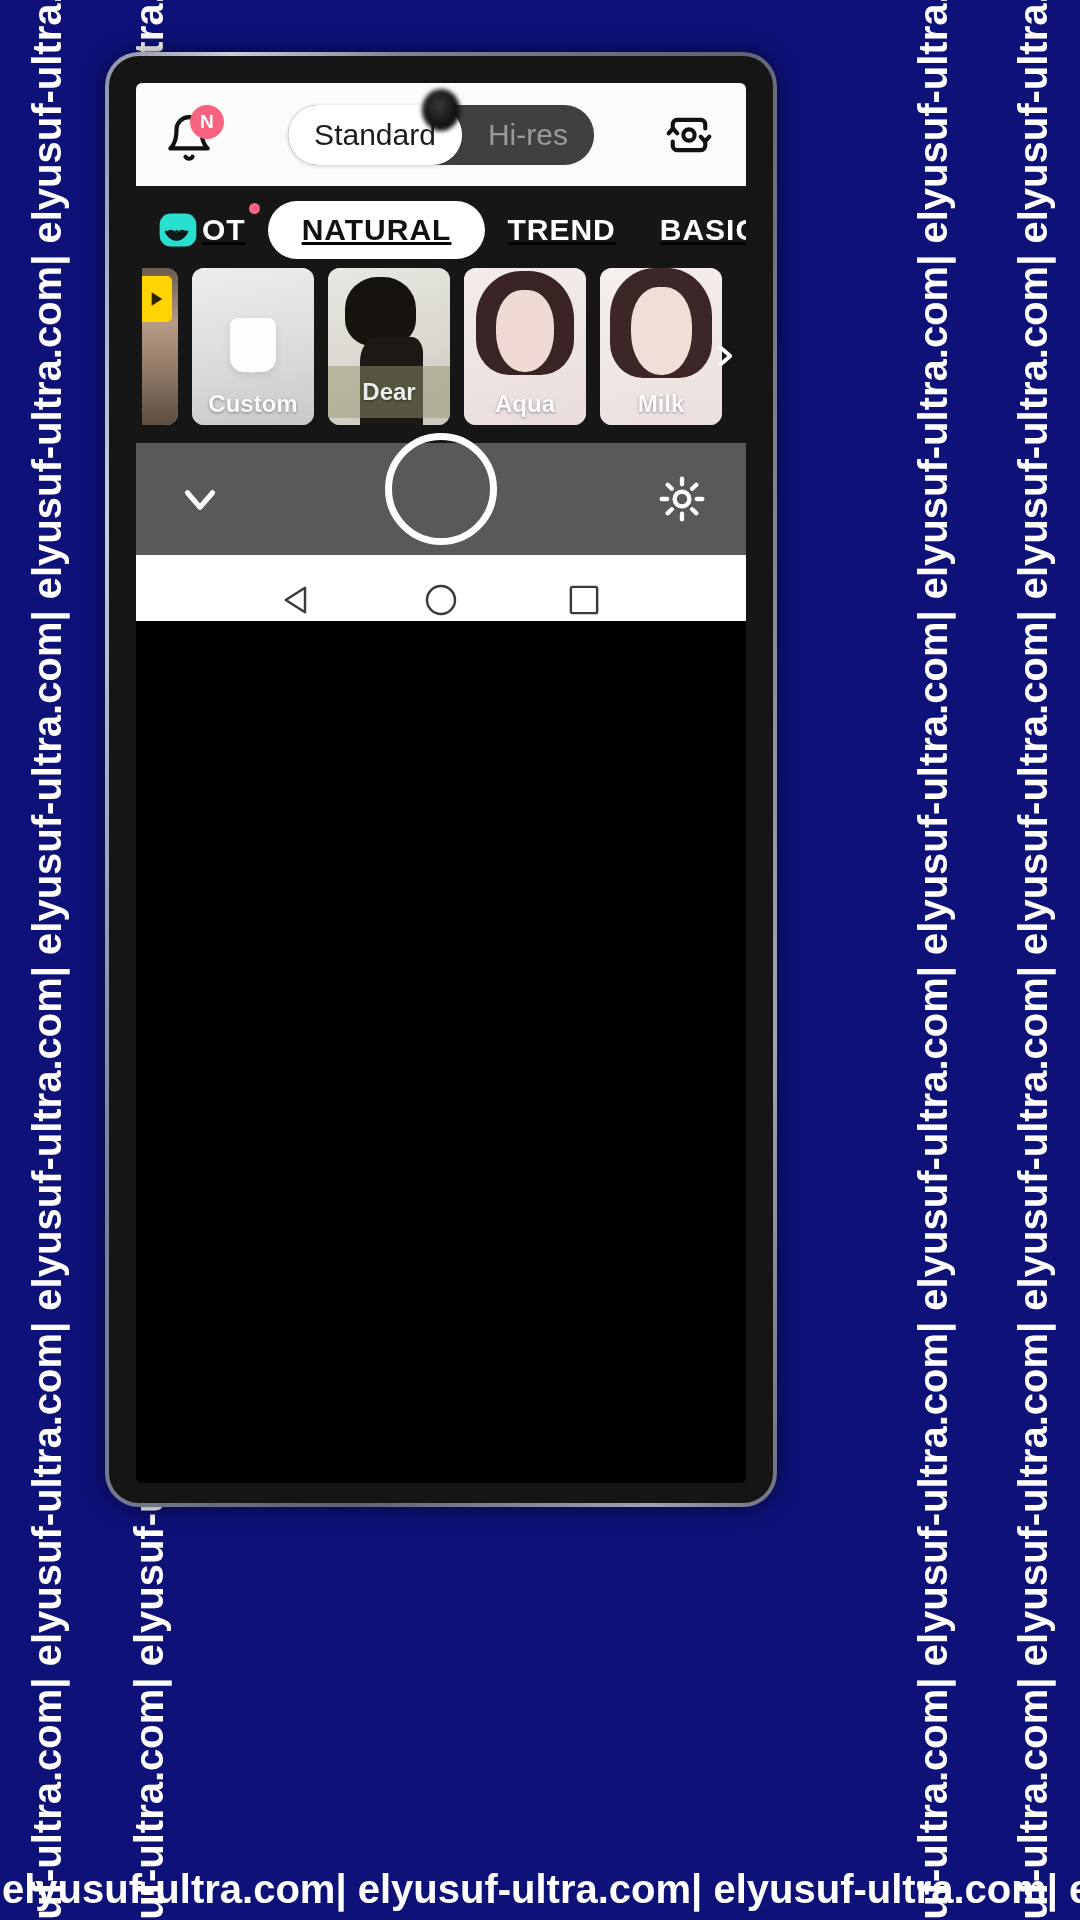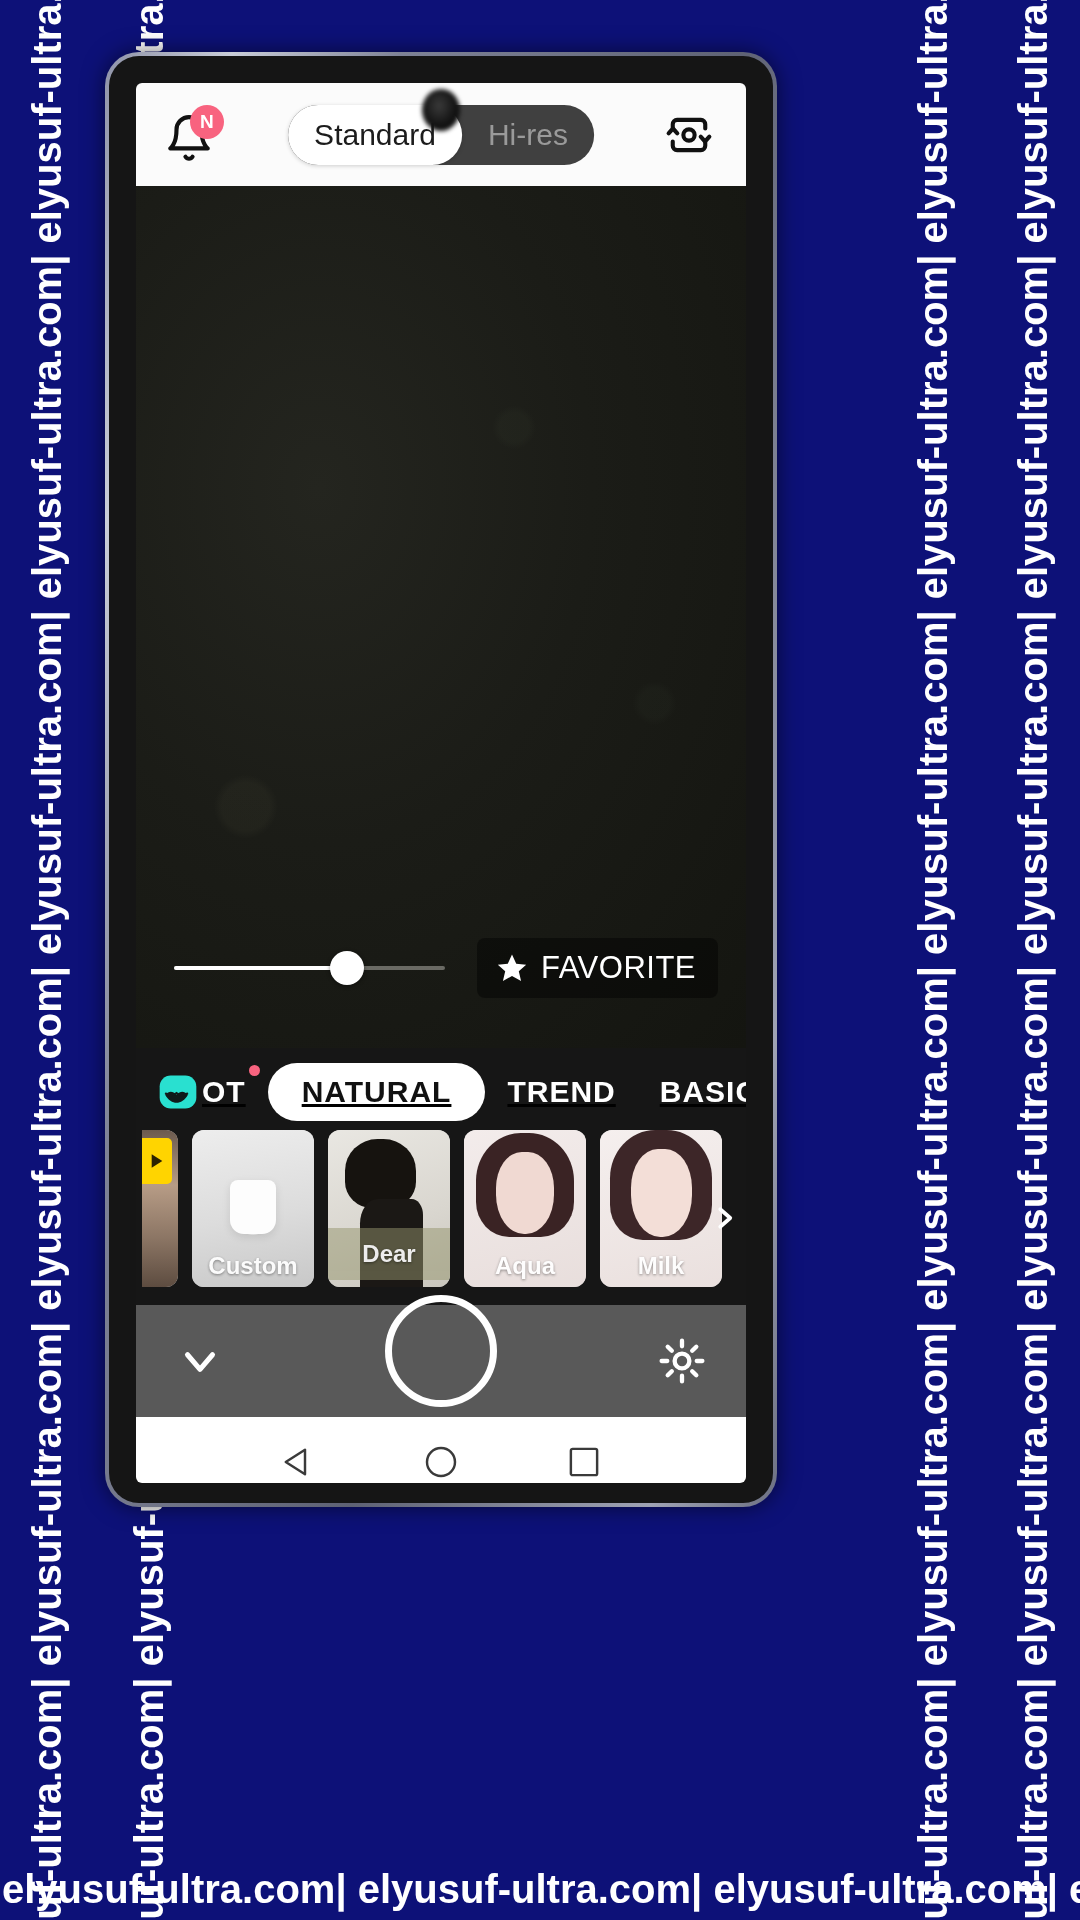--- a/index.html
+++ b/index.html
@@ -359,37 +359,20 @@
           <svg width="52" height="52" viewBox="0 0 24 24" fill="none" stroke="#111" stroke-width="1.9" stroke-linecap="round" stroke-linejoin="round">
             <path d="M4.5 8.5V7a2 2 0 0 1 2-2h11a2 2 0 0 1 2 2v2"></path>
             <path d="M19.5 15.5V17a2 2 0 0 1-2 2h-11a2 2 0 0 1-2-2v-2"></path>
             <circle cx="12" cy="12" r="2.6"></circle>
             <polyline points="2.6 11.2 4.6 9 6.6 11.2"></polyline>
             <polyline points="17.4 12.8 19.4 15 21.4 12.8"></polyline>
           </svg>
         </div>
       </div>
 
-      <div class="viewfinder">
-        <div class="vf-noise"></div>
-
-        <div class="slider-row">
-          <div class="slider">
-            <div class="slider-track"></div>
-            <div class="slider-fill"></div>
-            <div class="slider-thumb"></div>
-          </div>
-          <div class="favorite">
-            <svg width="34" height="34" viewBox="0 0 24 24" fill="#ffffff">
-              <polygon points="12 2.5 15 9 22 9.7 16.8 14.3 18.4 21.2 12 17.6 5.6 21.2 7.2 14.3 2 9.7 9 9"></polygon>
-            </svg>
-            <span>FAVORITE</span>
-          </div>
-        </div>
-      </div>
 
       <div class="filter-panel">
 
         <div class="tabs">
           <div class="tab-icon">
             <svg width="44" height="44" viewBox="0 0 24 24">
               <rect x="2" y="3" width="20" height="18" rx="6" fill="#29e0d0"></rect>
               <path d="M5 13.5c2.2-2.2 4-2.2 6.2 0 2.2-2.2 4-2.2 6.2 0-1.6 3-4 4.4-6.2 4.4S6.6 16.5 5 13.5z" fill="#0f1a1a"></path>
               <path d="M5 12.6c2.2 1.6 4 1.6 6.2 0 2.2 1.6 4 1.6 6.2 0" fill="none" stroke="#0f1a1a" stroke-width="1.1"></path>
             </svg>

